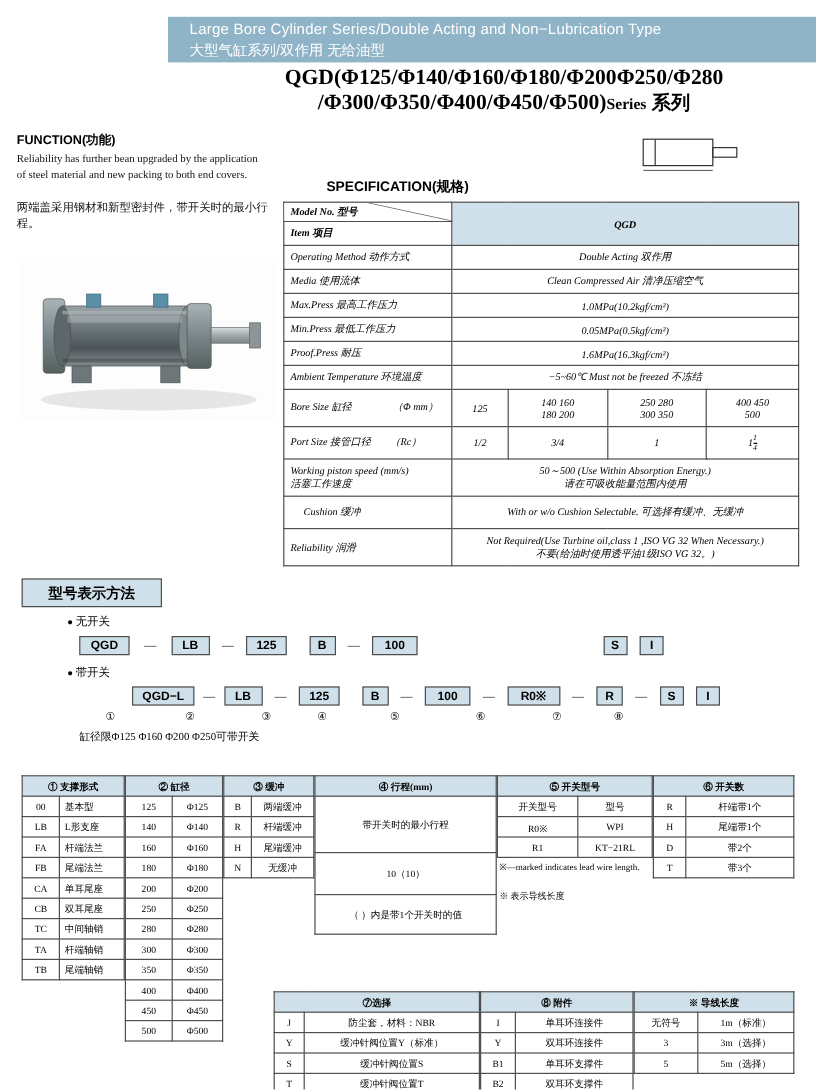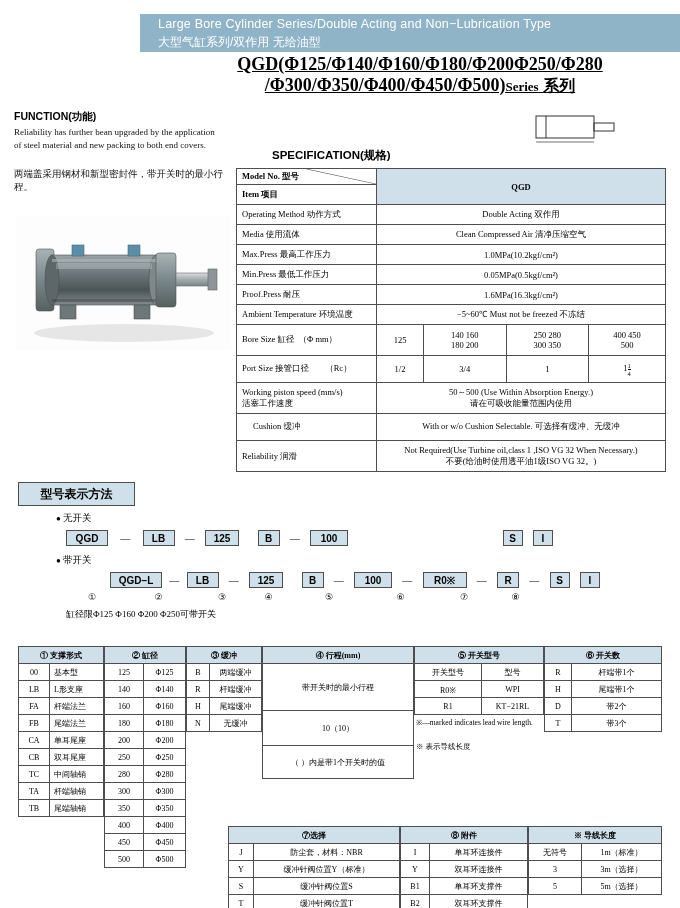--- a/index.html
+++ b/index.html
@@ -28,21 +28,20 @@
     position:absolute;left:18px;top:20px;
     font-family:"Liberation Sans",sans-serif;
     font-size:12px;color:#ffffff;
   }
   .title-big{
     position:absolute;left:160px;top:54px;width:520px;
     text-align:center;
     font-family:"Liberation Serif",serif;
     font-size:18px;font-weight:bold;color:#000;
     line-height:21px;
-    text-decoration:underline;
   }
   .title-big .ser{font-size:13px;}
   .title-big .ser-cn{font-size:16px;}
 
   
   .fn-title{
     position:absolute;left:14px;top:110px;
     font-family:"Liberation Sans",sans-serif;
     font-size:10.5px;font-weight:bold;
   }
@@ -69,20 +68,21 @@
   .spec-title{
     position:absolute;left:272px;top:148px;
     font-family:"Liberation Sans",sans-serif;
     font-size:11.5px;font-weight:bold;
   }
   table.spec{
     position:absolute;left:236px;top:168px;
     border-collapse:collapse;
     width:430px;
     font-size:8.5px;
+    font-style:italic;
   }
   table.spec td{
     border:1px solid #4e4e4e;
     padding:2px 3px;
     text-align:center;
     vertical-align:middle;
     height:15px;
   }
   table.spec td.lbl{
     text-align:left;padding-left:5px;width:120px;
@@ -243,21 +243,21 @@
       <td colspan="6">1.6MPa(16.3kgf/cm²)</td>
     </tr>
     <tr>
       <td class="lbl">Ambient Temperature 环境温度</td>
       <td colspan="6">−5~60℃  Must not be freezed  不冻结</td>
     </tr>
 
     <tr>
       <td class="lbl" style="height:26px;">
         <span>Bore Size 缸径</span>
-        <span style="margin-left:2px;">（Φ mm）</span>
+        <span style="margin-left:32px;">（Φ mm）</span>
       </td>
       <td style="width:40px;">125</td>
       <td style="width:70px;white-space:pre-line;line-height:10px;" colspan="2">140  160
 180  200</td>
       <td style="width:70px;white-space:pre-line;line-height:10px;" colspan="2">250  280
 300  350</td>
       <td style="width:70px;white-space:pre-line;line-height:10px;">400  450
 500</td>
     </tr>
 

